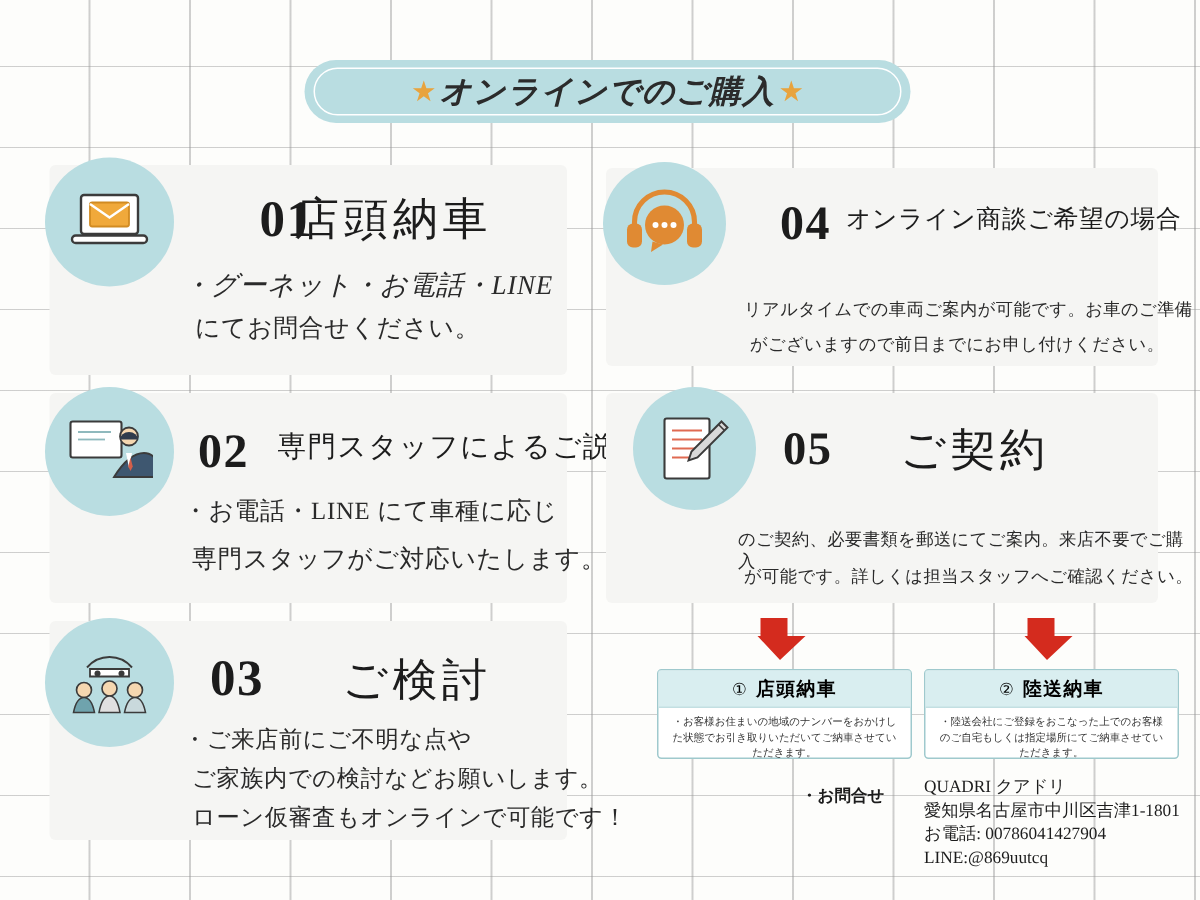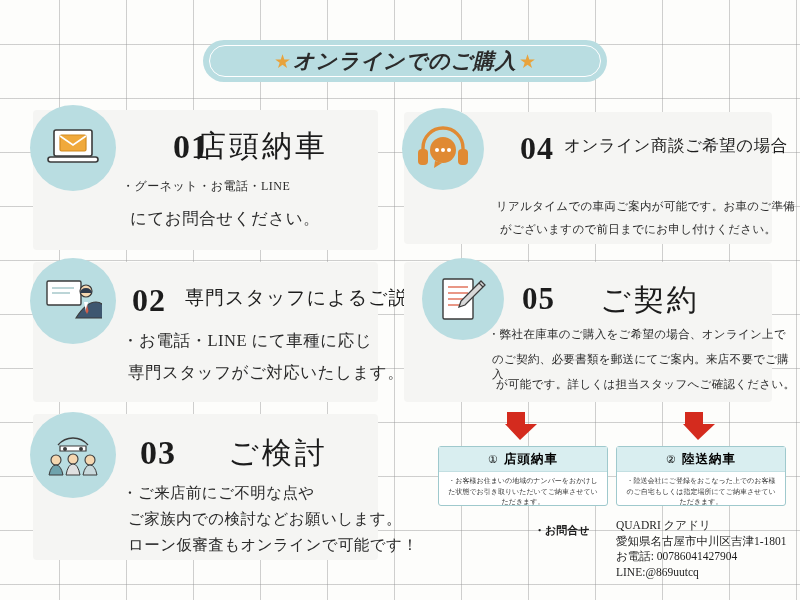--- a/index.html
+++ b/index.html
@@ -111,21 +111,21 @@
       <svg width="54" height="44" viewBox="0 0 54 44">
         <rect x="8" y="4" width="38" height="26" rx="2" fill="#ffffff" stroke="#3b3b3b" stroke-width="1.6"></rect>
         <rect x="2" y="31" width="50" height="5" rx="2.5" fill="#ffffff" stroke="#3b3b3b" stroke-width="1.6"></rect>
         <rect x="14" y="9" width="26" height="16" rx="1.5" fill="#f0a93b" stroke="#d18b22" stroke-width="1.2"></rect>
         <path d="M14 10 L27 19 L40 10" fill="none" stroke="#ffffff" stroke-width="1.6"></path>
       </svg>
     </span>
   </div>
   <div class="num" style="position:absolute;left:141px;top:128px;font-size:34px;margin-left:32px;">01</div>
   <div class="hd" style="position:absolute;left:196px;top:126px;font-size:30px;letter-spacing:3px;">店頭納車</div>
-  <div class="body-txt" style="position:absolute;left:122px;top:178px;font-size:12px;letter-spacing:.5px;">・グーネット・お電話・LINE</div>
+  <div class="body-txt" style="position:absolute;left:122px;top:178px;font-size:18px;letter-spacing:.5px;font-style:italic;">・グーネット・お電話・LINE</div>
   <div class="body-txt" style="position:absolute;left:130px;top:208px;font-size:16.5px;letter-spacing:.5px;">にてお問合せください。</div>
 
   <div class="card" style="left:33px;top:262px;width:345px;height:140px;"></div>
   <div class="circle" style="left:30px;top:258px;width:86px;height:86px;">
     <span>
       <svg width="58" height="46" viewBox="0 0 58 46">
         <rect x="3" y="3" width="34" height="24" rx="1.5" fill="#ffffff" stroke="#3b3b3b" stroke-width="1.4"></rect>
         <line x1="8" y1="10" x2="30" y2="10" stroke="#8fb9bd" stroke-width="1.2"></line>
         <line x1="8" y1="15" x2="26" y2="15" stroke="#8fb9bd" stroke-width="1.2"></line>
         <circle cx="42" cy="13" r="6" fill="#f5d7b0" stroke="#3b3b3b" stroke-width="1.2"></circle>
@@ -193,21 +193,20 @@
         <line x1="11" y1="18" x2="31" y2="18" stroke="#e06a52" stroke-width="1.4"></line>
         <line x1="11" y1="24" x2="31" y2="24" stroke="#e06a52" stroke-width="1.4"></line>
         <line x1="11" y1="30" x2="26" y2="30" stroke="#e06a52" stroke-width="1.4"></line>
         <path d="M44 6 l4 4 l-20 20 l-6 2 l2 -6z" fill="#d9d9d9" stroke="#3b3b3b" stroke-width="1.3"></path>
         <path d="M42 8 l4 4" stroke="#3b3b3b" stroke-width="1.1"></path>
       </svg>
     </span>
   </div>
   <div class="num" style="position:absolute;left:522px;top:281px;font-size:31px;">05</div>
   <div class="hd" style="position:absolute;left:600px;top:280px;font-size:30px;letter-spacing:3px;">ご契約</div>
-  <div class="body-txt" style="position:absolute;left:488px;top:327px;font-size:11.5px;letter-spacing:.3px;">・弊社在庫車のご購入をご希望の場合、オンライン上で</div>
   <div class="body-txt" style="position:absolute;left:492px;top:352px;font-size:11.5px;letter-spacing:.3px;">のご契約、必要書類を郵送にてご案内。来店不要でご購入</div>
   <div class="body-txt" style="position:absolute;left:496px;top:377px;font-size:11.5px;letter-spacing:.3px;">が可能です。詳しくは担当スタッフへご確認ください。</div>
 
   <span style="position:absolute;left:503px;top:410px;">
     <svg width="38" height="32" viewBox="0 0 38 32">
       <path d="M4 2 L22 2 L22 14 L34 14 L17 30 L2 14 L4 14 Z" fill="#d42b1e"></path>
     </svg>
   </span>
   <span style="position:absolute;left:681px;top:410px;">
     <svg width="38" height="32" viewBox="0 0 38 32">

